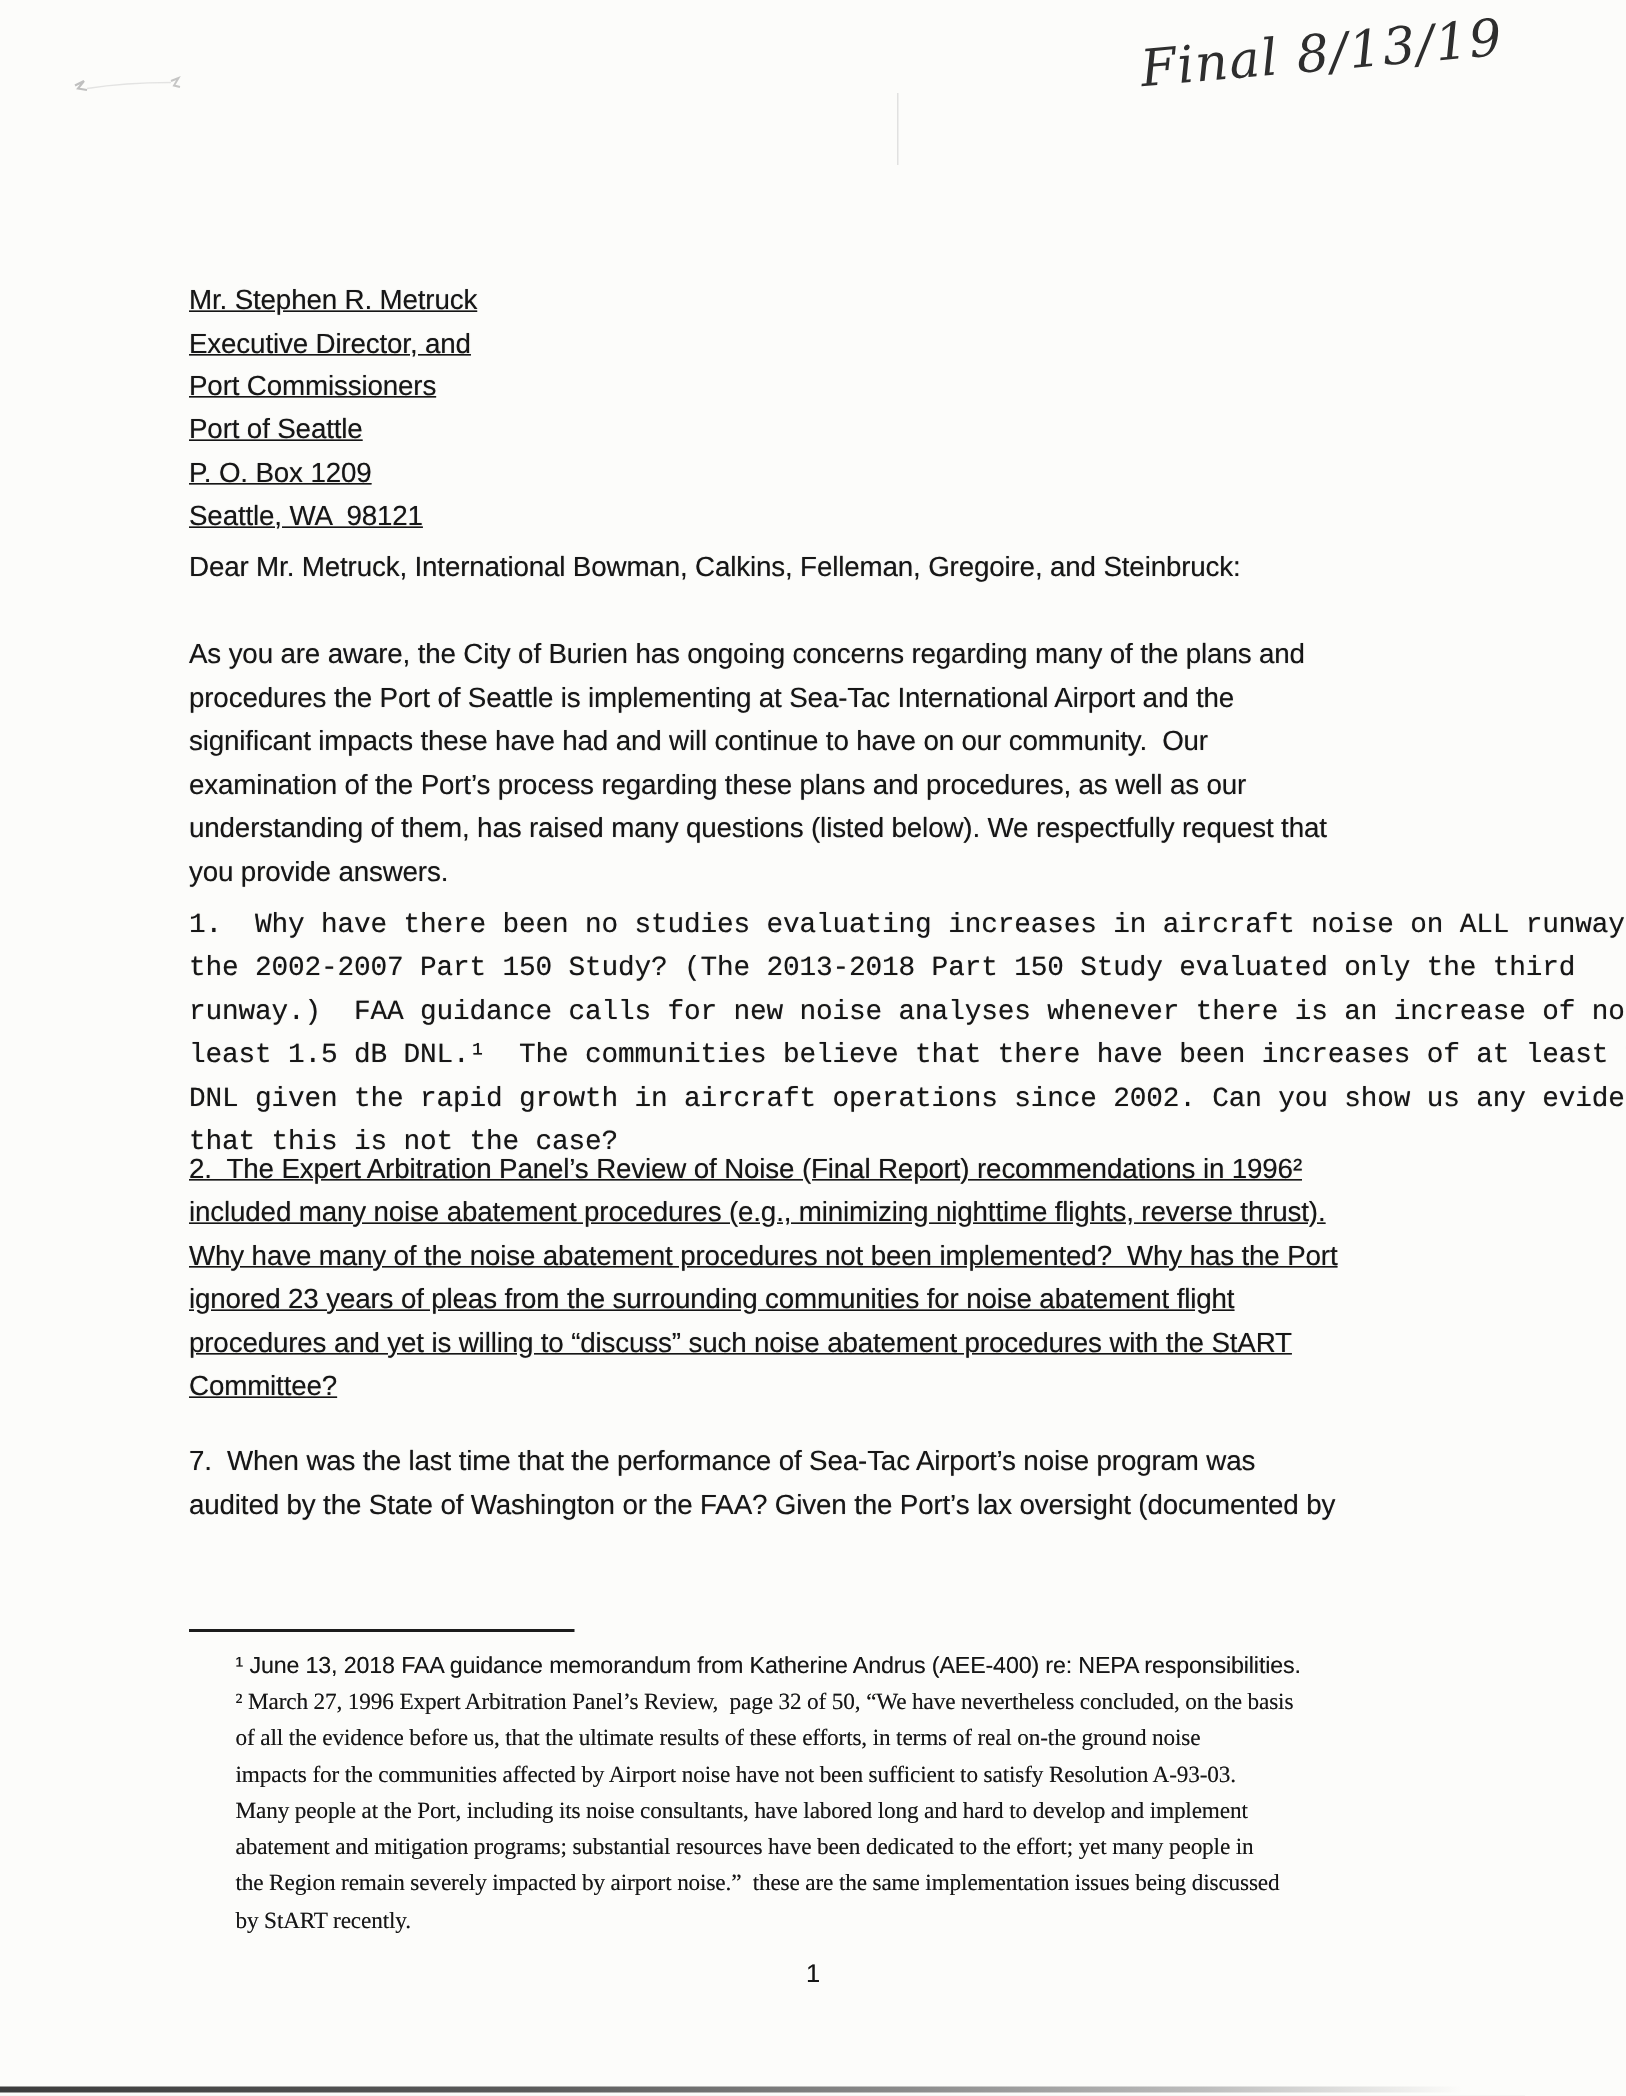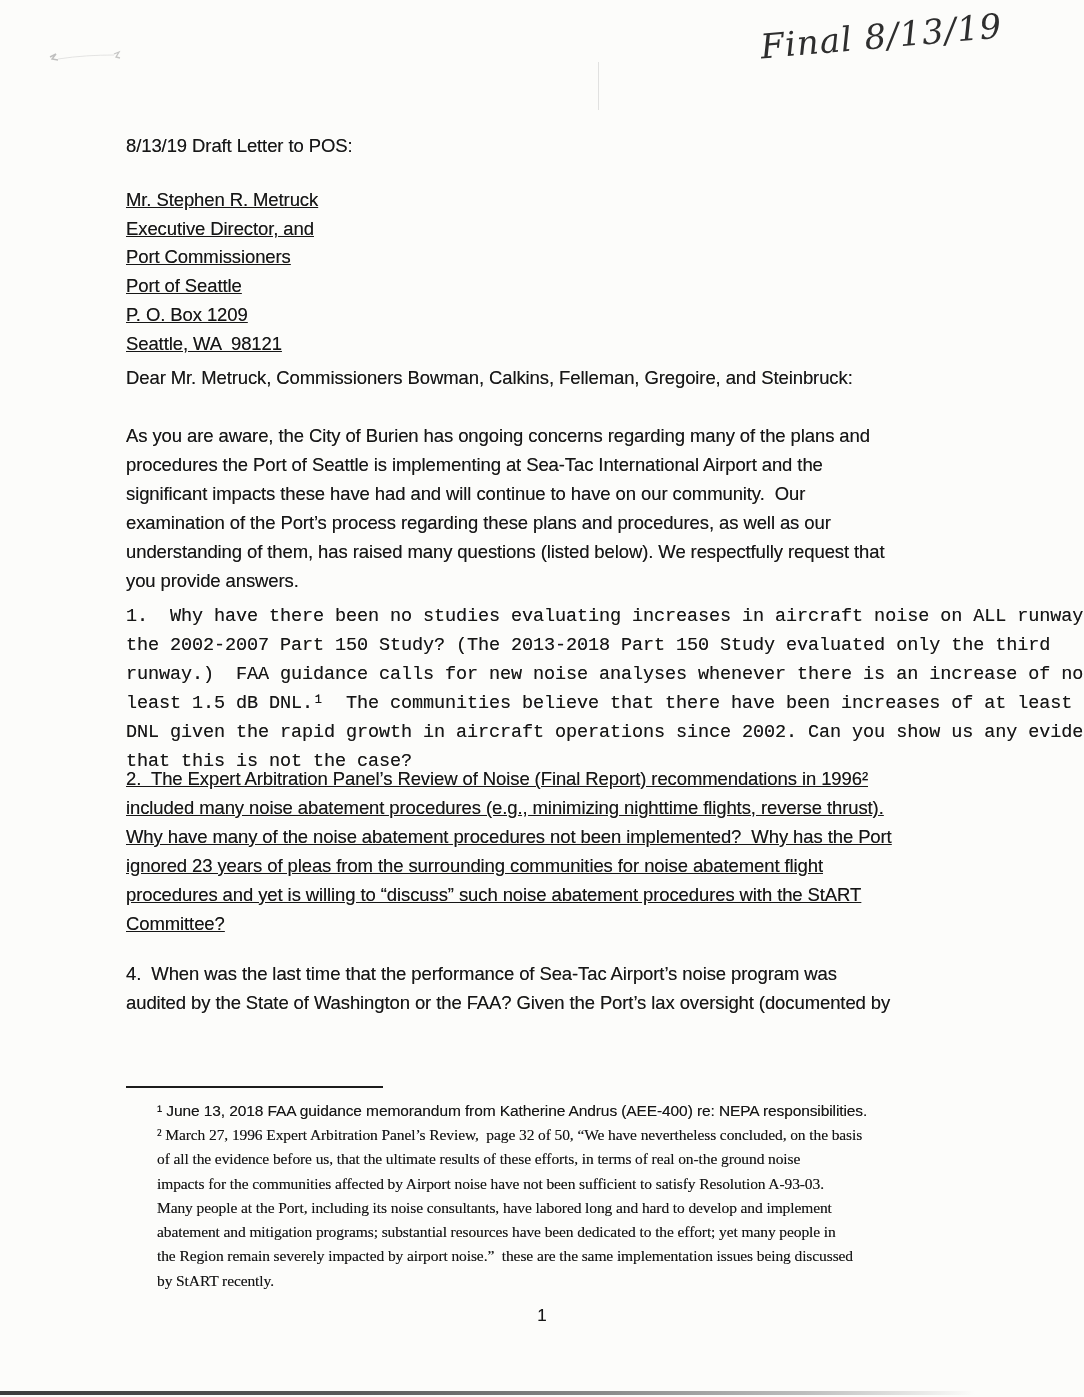--- a/index.html
+++ b/index.html
@@ -108,30 +108,29 @@
   <svg class="scribble" width="100" height="30" viewBox="0 0 100 30">
     <path d="M8 12 L14 9 L10 14 L16 15" fill="none" stroke="#8f8f8f" stroke-width="1.4"></path>
     <path d="M16 14 C 35 11, 55 10, 72 10" fill="none" stroke="#cfcfcf" stroke-width="1"></path>
     <path d="M72 9 L77 7 L74 12 L78 13" fill="none" stroke="#9a9a9a" stroke-width="1.3"></path>
   </svg>
 
   <div class="streak"></div>
 
   <div class="handwriting">Final 8/13/19</div>
 
-  <div class="txt title">8/13/19 Draft Letter to POS:</div>
 
   <div class="txt address">Mr. Stephen R. Metruck
 Executive Director, and
 Port Commissioners
 Port of Seattle
 P. O. Box 1209
 Seattle, WA  98121</div>
 
-  <div class="txt salutation">Dear Mr. Metruck, Commissioners Bowman, Calkins, Felleman, Gregoire, and Steinbruck:</div>
+  <div class="txt salutation">Dear Mr. Metruck, International Bowman, Calkins, Felleman, Gregoire, and Steinbruck:</div>
 
   <div class="txt p-intro">As you are aware, the City of Burien has ongoing concerns regarding many of the plans and
 procedures the Port of Seattle is implementing at Sea-Tac International Airport and the
 significant impacts these have had and will continue to have on our community.  Our
 examination of the Port’s process regarding these plans and procedures, as well as our
 understanding of them, has raised many questions (listed below). We respectfully request that
 you provide answers.</div>
 
   <div class="txt p-item1">1.  Why have there been no studies evaluating increases in aircraft noise on ALL runways since
 the 2002-2007 Part 150 Study? (The 2013-2018 Part 150 Study evaluated only the third
@@ -140,21 +139,21 @@
 DNL given the rapid growth in aircraft operations since 2002. Can you show us any evidence
 that this is not the case?</div>
 
   <div class="txt p-item2">2.  The Expert Arbitration Panel’s Review of Noise (Final Report) recommendations in 1996²
 included many noise abatement procedures (e.g., minimizing nighttime flights, reverse thrust).
 Why have many of the noise abatement procedures not been implemented?  Why has the Port
 ignored 23 years of pleas from the surrounding communities for noise abatement flight
 procedures and yet is willing to “discuss” such noise abatement procedures with the StART
 Committee?</div>
 
-  <div class="txt p-item3">4.  When was the last time that the performance of Sea-Tac Airport’s noise program was
+  <div class="txt p-item3">7.  When was the last time that the performance of Sea-Tac Airport’s noise program was
 audited by the State of Washington or the FAA? Given the Port’s lax oversight (documented by</div>
 
   <div class="fn-sep"></div>
 
   <div class="footnote fn1">¹ June 13, 2018 FAA guidance memorandum from Katherine Andrus (AEE-400) re: NEPA responsibilities.</div>
 
   <div class="footnote fn2">² March 27, 1996 Expert Arbitration Panel’s Review,  page 32 of 50, “We have nevertheless concluded, on the basis
 of all the evidence before us, that the ultimate results of these efforts, in terms of real on-the ground noise
 impacts for the communities affected by Airport noise have not been sufficient to satisfy Resolution A-93-03.
 Many people at the Port, including its noise consultants, have labored long and hard to develop and implement

